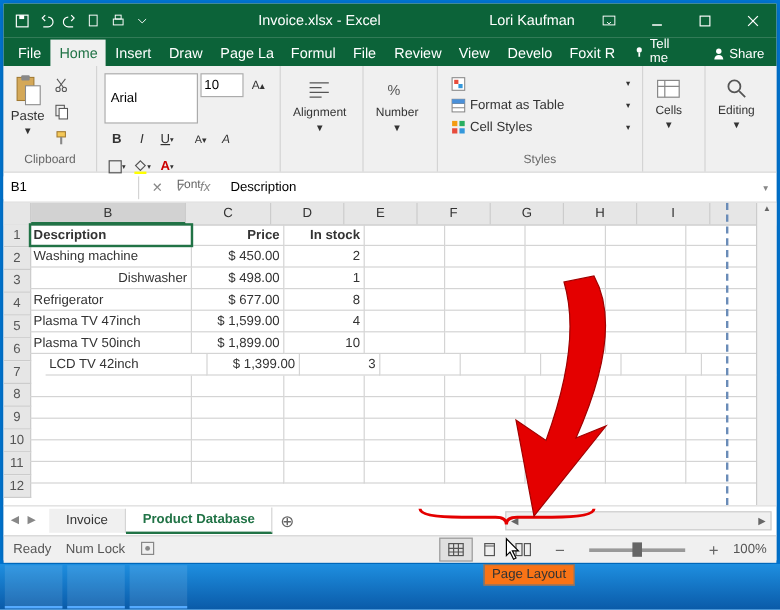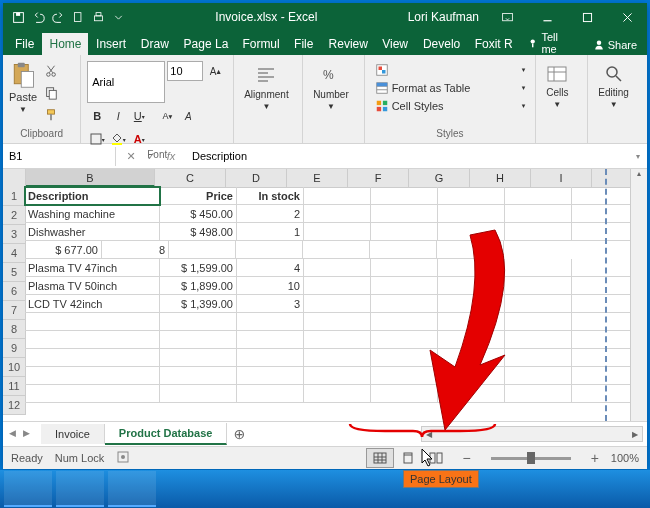--- a/index.html
+++ b/index.html
@@ -395,30 +395,31 @@
           <div class="cell" style="width: 128px;">Washing machine</div>
           <div class="cell right" style="width: 70px;">$    450.00</div>
           <div class="cell right" style="width: 60px;">2</div>
           <div class="cell" style="width: 60px;"></div>
           <div class="cell" style="width: 60px;"></div>
           <div class="cell" style="width: 60px;"></div>
           <div class="cell" style="width: 60px;"></div>
           <div class="cell" style="width: 60px;"></div>
         </div>
         <div class="cell-row">
-          <div class="cell" style="width: 128px;">Dishwasher</div>
+          <div class="cell" style="width: 128px; text-align: right;">Dishwasher</div>
           <div class="cell right" style="width: 70px;">$    498.00</div>
           <div class="cell right" style="width: 60px;">1</div>
           <div class="cell" style="width: 60px;"></div>
           <div class="cell" style="width: 60px;"></div>
           <div class="cell" style="width: 60px;"></div>
           <div class="cell" style="width: 60px;"></div>
           <div class="cell" style="width: 60px;"></div>
         </div>
         <div class="cell-row">
+          <div class="cell" style="width: 128px;">Refrigerator</div>
           <div class="cell right" style="width: 70px;">$    677.00</div>
           <div class="cell right" style="width: 60px;">8</div>
           <div class="cell" style="width: 60px;"></div>
           <div class="cell" style="width: 60px;"></div>
           <div class="cell" style="width: 60px;"></div>
           <div class="cell" style="width: 60px;"></div>
           <div class="cell" style="width: 60px;"></div>
         </div>
         <div class="cell-row">
           <div class="cell" style="width: 128px;">Plasma TV 47inch</div>
@@ -434,21 +435,21 @@
           <div class="cell" style="width: 128px;">Plasma TV 50inch</div>
           <div class="cell right" style="width: 70px;">$ 1,899.00</div>
           <div class="cell right" style="width: 60px;">10</div>
           <div class="cell" style="width: 60px;"></div>
           <div class="cell" style="width: 60px;"></div>
           <div class="cell" style="width: 60px;"></div>
           <div class="cell" style="width: 60px;"></div>
           <div class="cell" style="width: 60px;"></div>
         </div>
         <div class="cell-row">
-          <div class="cell" style="width: 128px;">LCD TV 42inch</div>
+          <div class="cell" style="width: 128px; margin-left: 13px;">LCD TV 42inch</div>
           <div class="cell right" style="width: 70px;">$ 1,399.00</div>
           <div class="cell right" style="width: 60px;">3</div>
           <div class="cell" style="width: 60px;"></div>
           <div class="cell" style="width: 60px;"></div>
           <div class="cell" style="width: 60px;"></div>
           <div class="cell" style="width: 60px;"></div>
           <div class="cell" style="width: 60px;"></div>
         </div>
         <div class="cell-row">
           <div class="cell" style="width: 128px;"></div>

